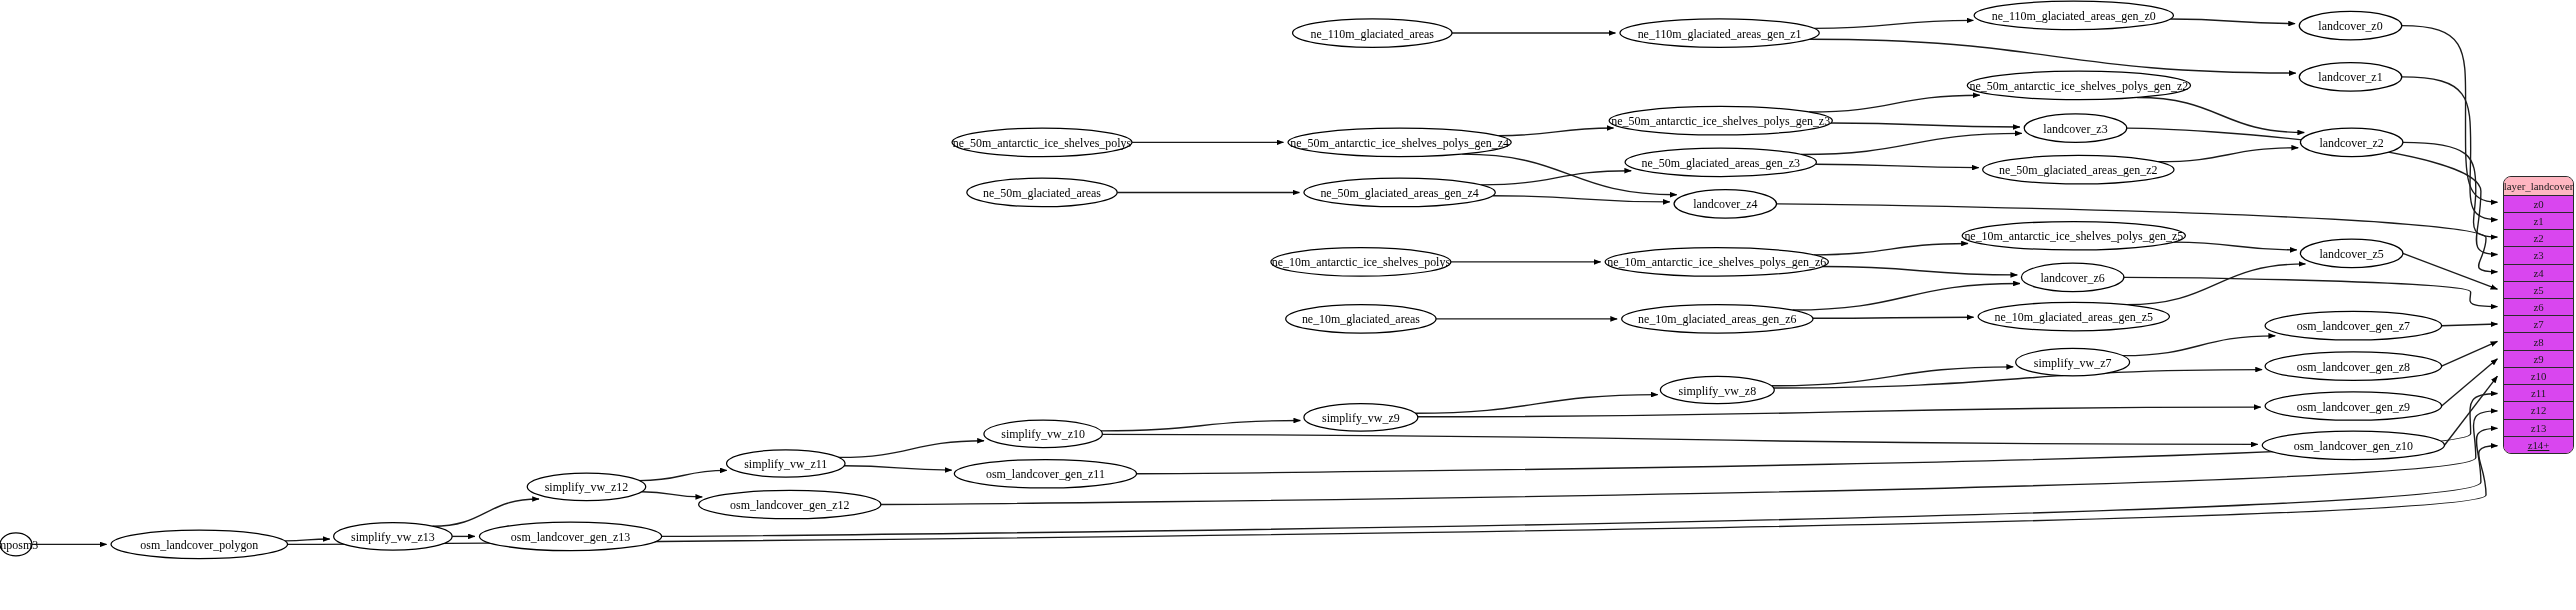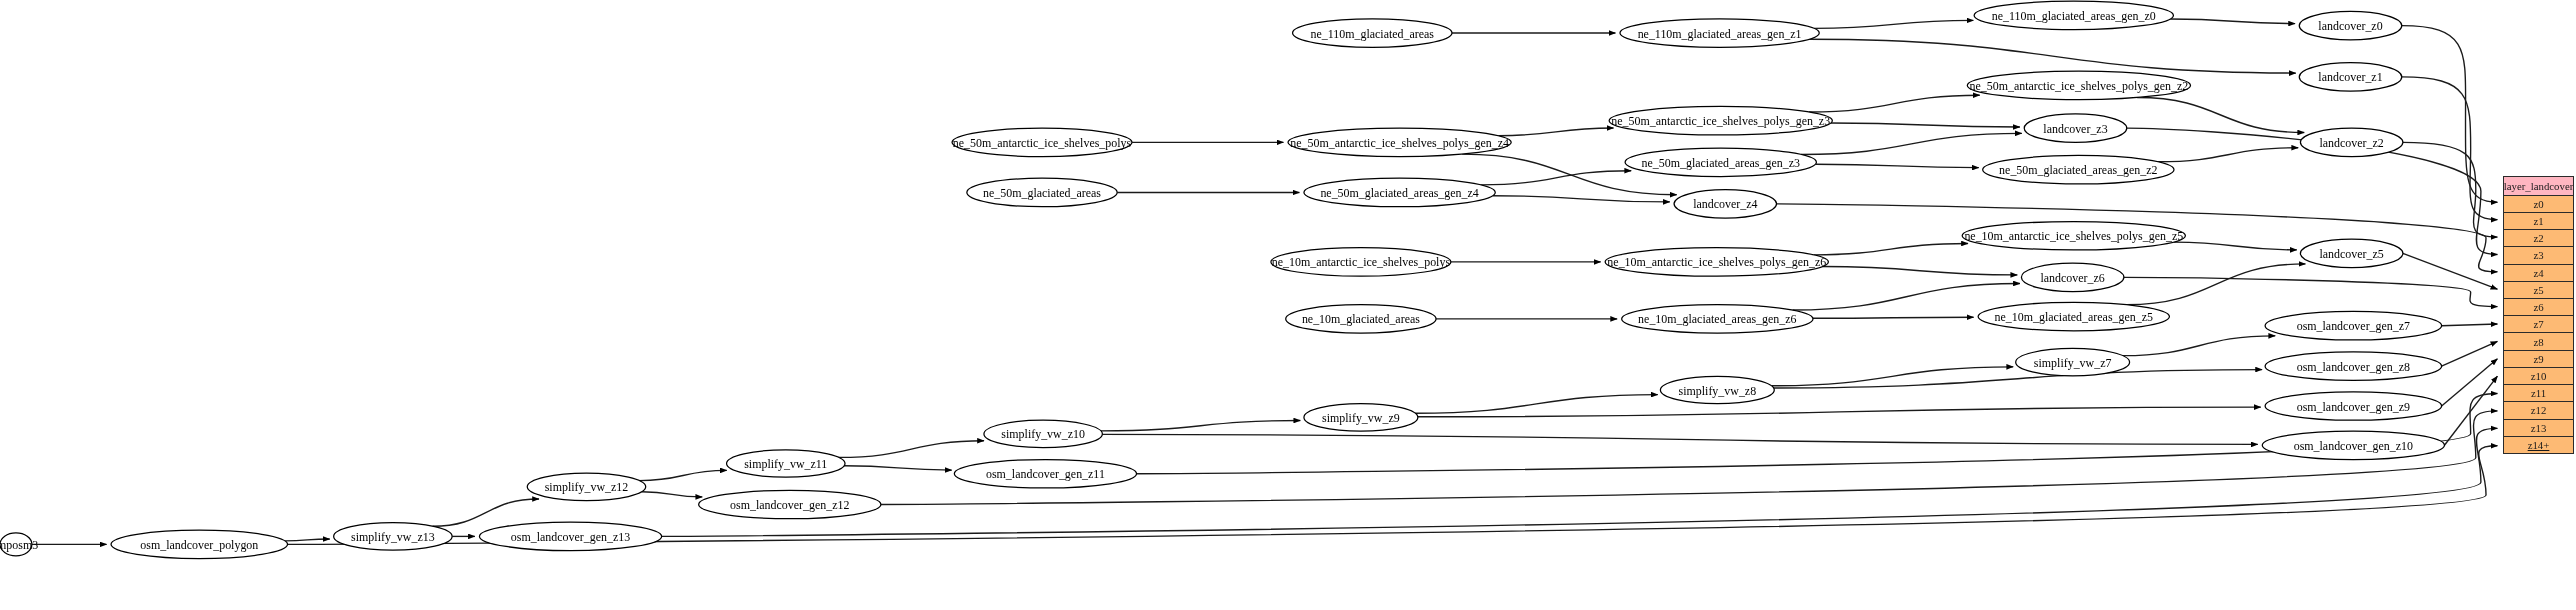--- a/index.html
+++ b/index.html
@@ -5,29 +5,29 @@
   html,body{margin:0;padding:0;background:#ffffff;}
   #canvas{position:relative;width:2576px;height:611px;background:#ffffff;
           font-family:"Liberation Serif","DejaVu Serif",serif;}
   svg{position:absolute;top:0;left:0;width:2576px;height:611px;overflow:visible;}
   .ell{fill:#ffffff;stroke:#000000;stroke-width:2.2;}
   .edge{fill:none;stroke:#1a1a1a;stroke-width:2.4;}
   .arr{fill:#000000;stroke:none;}
   .ntext{font-family:"Liberation Serif","DejaVu Serif",serif;font-size:21px;fill:#000000;
          text-anchor:middle;dominant-baseline:central;}
   .tbl-wrap{position:absolute;left:2503px;top:176px;width:71px;height:278px;}
-  .tbl{width:100%;height:100%;border:1.1px solid #2b2b2b;border-radius:0;
+  .tbl{width:100%;height:100%;border:1.1px solid #2b2b2b;border-radius:8px;
        background:#ffb6c1;box-sizing:border-box;overflow:hidden;
        display:flex;flex-direction:column;}
   .tbl-head{flex:0 0 17.7px;display:flex;align-items:center;justify-content:center;
             font-size:10.8px;color:#1a1a1a;border-bottom:1.1px solid #2b2b2b;
             background:#ffb6c1;white-space:nowrap;}
   .tbl-row{flex:1 1 0;display:flex;align-items:center;justify-content:center;
            font-size:10.8px;color:#1a1a1a;border-bottom:0.9px solid #2b2b2b;
-           background:#fdba74;}
+           background:#d946ef;}
   .tbl-row:last-child{border-bottom:none;text-decoration:underline;}
 </style>
 </head>
 <body>
 
 <div id="canvas">
 
   <svg id="graph" viewBox="0 0 4524 1073">
     <defs>
       <marker id="ah" markerWidth="13" markerHeight="10" refX="12" refY="5" orient="auto" markerUnits="userSpaceOnUse">

